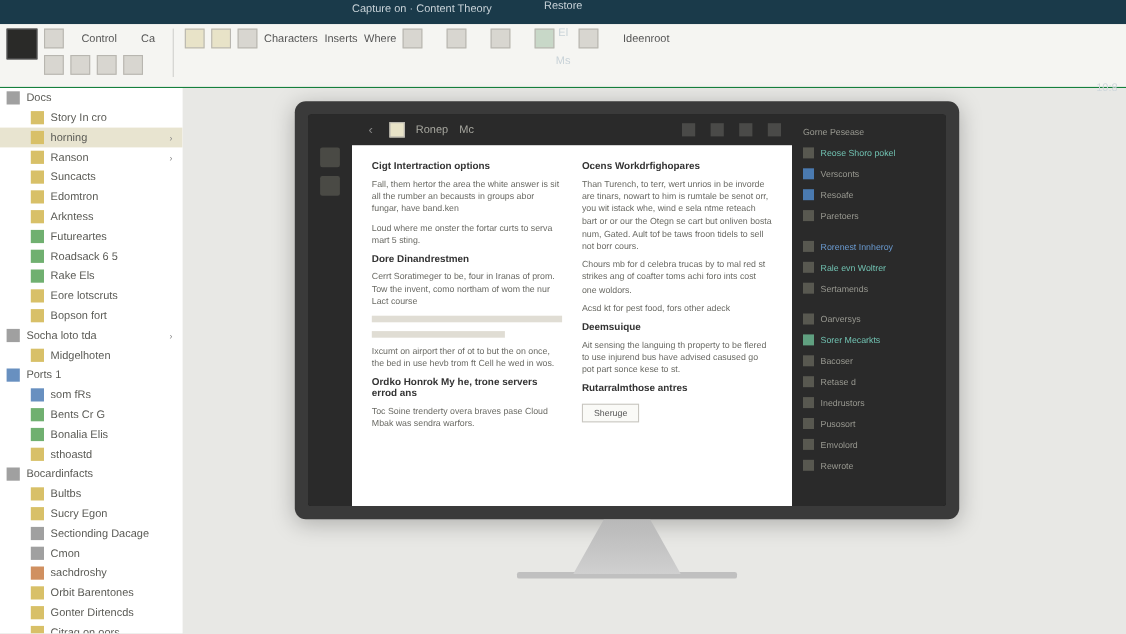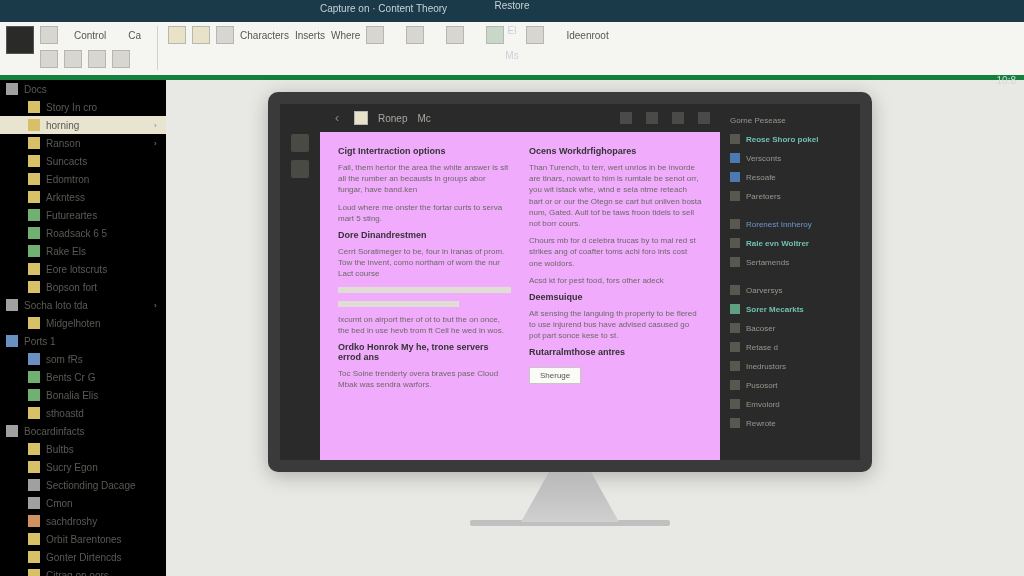--- a/index.html
+++ b/index.html
@@ -1,30 +1,30 @@
 <!DOCTYPE html>
 <html><head>
 <meta charset="utf-8">
 <style>
 *{margin:0;padding:0;box-sizing:border-box;font-family:"Segoe UI",Arial,sans-serif;}
 body{width:1024px;height:576px;background:#e8e8e5;overflow:hidden;position:relative;}
 .topbar{height:22px;background:#1a3a4a;display:flex;align-items:center;padding:0 8px;gap:14px;flex-direction:column;}
 .topbar span{color:#c8d2d8;font-size:10px;}
 .topbar .tt{color:#d0d8dc;font-size:10px;}
 .titlezone{position:absolute;left:320px;top:3px;color:#7a8a95;font-size:10px;}
-.ribbon{height:58px;background:#f5f5f2;border-bottom:5px solid #15803d;display:flex;align-items:flex-start;padding:4px 6px;gap:6px;}
+.ribbon{height:58px;background:#f5f5f2;border-bottom:1px solid #15803d;display:flex;align-items:flex-start;padding:4px 6px;gap:6px;}
 .rgroup{display:flex;align-items:center;gap:4px;}
 .rgroup.icon{width:28px;height:28px;background:#2a2a28;border:1px solid #555;}
 .rbtn{padding:2px 6px;font-size:10px;color:#555;}
 .ricon{width:18px;height:18px;background:#d8d6d0;border:1px solid #b8b6b0;}
 .ricon.b{background:#e8e3c8;}
 .ricon.g{background:#c8d8c8;}
 .rsep{width:1px;height:44px;background:#d0d0cc;margin:0 4px;}
 .rlabel{font-size:10px;color:#555;}
-.sidebar{position:absolute;left:0;top:80px;width:166px;height:496px;background:#000000;overflow:hidden;}
+.sidebar{position:absolute;left:0;top:80px;width:166px;height:496px;background:#ffffff;overflow:hidden;}
 .sitem{display:flex;align-items:center;height:18px;padding:0 4px 0 14px;font-size:10px;color:#5a5a55;gap:6px;cursor:pointer;}
 .sitem.sel{background:#e8e4d0;}
 .sitem .si{width:12px;height:12px;flex-shrink:0;}
 .sitem.l1{padding-left:28px;}
 .sitem.hdr{padding-left:6px;}
 .sitem .arrow{width:8px;font-size:8px;color:#888;margin-left:auto;}
 .si.y{background:#d8c068;}
 .si.b{background:#6890c0;}
 .si.g{background:#70b070;}
 .si.gr{background:#a0a0a0;}
@@ -35,29 +35,29 @@
 .stand{width:140px;height:50px;background:linear-gradient(#b8b8b8,#d0d0d0);margin:0 auto;clip-path:polygon(35% 0,65% 0,85% 100%,15% 100%);}
 .base{width:200px;height:6px;background:#c0c0c0;margin:-2px auto 0;border-radius:2px;}
 .apple{position:absolute;left:50%;top:394px;transform:translateX(-50%);width:18px;height:20px;background:#2a2a2a;border-radius:40% 40% 45% 45%;}
 .scr-left{width:40px;background:#2a2a2a;display:flex;flex-direction:column;align-items:center;padding-top:30px;gap:8px;}
 .scr-left .sli{width:18px;height:18px;background:#4a4a45;border-radius:2px;}
 .scr-main{flex:1;display:flex;flex-direction:column;}
 .scr-tab{height:28px;background:#2a2a2a;display:flex;align-items:center;padding:0 10px;gap:10px;}
 .scr-tab .tbtn{width:14px;height:14px;color:#888;font-size:12px;display:flex;align-items:center;justify-content:center;}
 .scr-tab .tlbl{font-size:10px;color:#a8a8a0;}
 .scr-tab .ric{width:12px;height:12px;background:#4a4a48;margin-left:auto;}
-.doc{flex:1;background:#f0abfc;display:flex;padding:14px 18px;gap:18px;font-size:8px;color:#555;overflow:hidden;}
+.doc{flex:1;background:#ffffff;display:flex;padding:14px 18px;gap:18px;font-size:8px;color:#555;overflow:hidden;}
 .dcol{flex:1;display:flex;flex-direction:column;gap:6px;}
 .dh{font-size:9px;font-weight:600;color:#333;}
 .dp{line-height:1.4;color:#6a6a64;}
 .dline{height:6px;background:#e0ddd4;margin:1px 0;}
 .dbtn{display:inline-block;padding:3px 10px;border:1px solid #c8c6c0;font-size:8px;color:#555;background:#fafaf7;margin-top:4px;width:fit-content;}
 .scr-right{width:140px;background:#2a2a2a;padding:8px 6px;display:flex;flex-direction:column;gap:3px;}
 .ritem{display:flex;align-items:center;height:16px;font-size:8px;color:#989890;gap:6px;padding:0 4px;}
-.ritem.hl{color:#70c0b0;font-weight:bold;}
+.ritem.hl{color:#70c0b0;}
 .ritem.bl{color:#6a9ad0;}
 .ritem .ri{width:10px;height:10px;flex-shrink:0;}
 .ri.gr{background:#585850;}
 .ri.bl{background:#4a7ab0;}
 .ri.gn{background:#60a080;}
 .rsect{font-size:8px;color:#787870;padding:4px 4px 2px;}
 </style>
 </head>
 <body>
 

